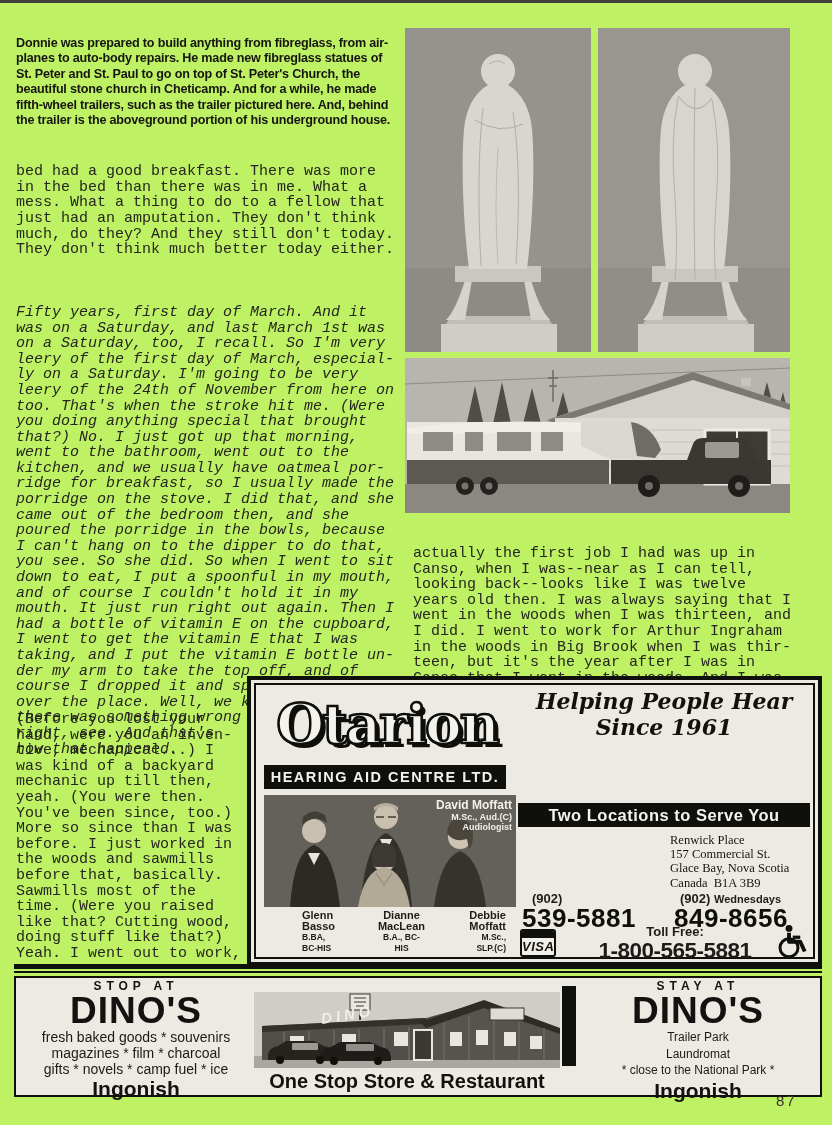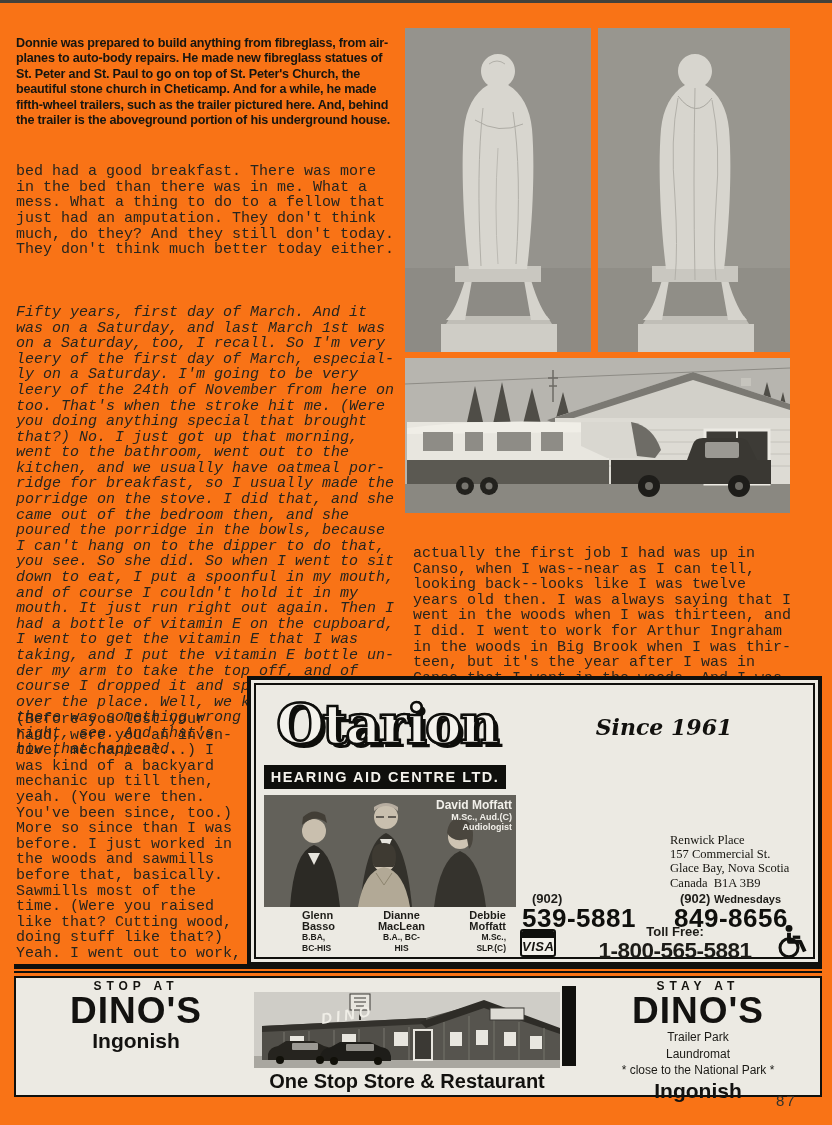--- a/index.html
+++ b/index.html
@@ -1,19 +1,19 @@
 <!DOCTYPE html>
 <html><head>
 <meta charset="utf-8">
 <style>
   * { margin:0; padding:0; box-sizing:border-box; }
   html,body { background:#6b6a66; }
   .page {
     position:relative; width:832px; height:1125px; margin:0 auto;
-    background:#f97316; overflow:hidden;
+    background:#bef264; overflow:hidden;
     font-family:"Liberation Sans", sans-serif; color:#1d1c18;
   }
   .scan-top { position:absolute; top:0; left:0; width:832px; height:3px; background:#43413b; }
   .abs { position:absolute; }
 
   
   .intro {
     font-weight:bold; font-size:12.6px; line-height:15.4px;
     letter-spacing:-0.2px; white-space:pre; color:#161510;
   }
@@ -300,23 +300,25 @@
         <div class="cell" style="text-align:center;">
           <div class="nm">Dianne MacLean</div>
           <div class="cr">B.A., BC-HIS</div>
         </div>
         <div class="cell" style="text-align:right;">
           <div class="nm">Debbie Moffatt</div>
           <div class="cr">M.Sc., SLP.(C)</div>
         </div>
       </div>
 
+      <div class="headline" style="top:4px;">Helping People Hear</div>
       <div class="headline" style="top:30px;">Since 1961</div>
 
 
+      <div class="black-banner locations-banner">Two Locations to Serve You</div>
 
       <div class="addr" style="left:414px; top:148px; width:146px;">Renwick Place
 157 Commercial St.
 Glace Bay, Nova Scotia
 Canada  B1A 3B9</div>
 
       <div class="area-code" style="left:276px; top:206px;">(902)</div>
       <div class="area-code" style="left:424px; top:206px;">
         <span>(902)</span>
         <span class="wed">Wednesdays</span>
@@ -342,20 +344,23 @@
       </div>
     </div>
   </div>
 
   <div class="double-rule"></div>
 
   <div class="dinos">
     <div class="col" style="left:4px; top:2px; width:232px;">
       <div class="kicker">STOP AT</div>
       <div class="dinos-name">DINO'S</div>
+      <div class="dinos-lines">fresh baked goods * souvenirs
+magazines * film * charcoal
+gifts * novels * camp fuel * ice</div>
       <div class="dinos-town">Ingonish</div>
     </div>
 
     <div class="dinos-photo">
       <svg width="306" height="76" viewBox="0 0 306 76">
         <rect width="306" height="76" fill="#cfcdc7"></rect>
         <rect y="64" width="306" height="12" fill="#a9a7a0"></rect>
         <rect x="96" y="2" width="20" height="16" fill="#e8e6df" stroke="#3b3934"></rect>
         <path d="M100,6 h12 m-12,4 h12 m-10,4 h8" stroke="#3b3934"></path>
         <path d="M106,18 v10" stroke="#3b3934" stroke-width="2"></path>

